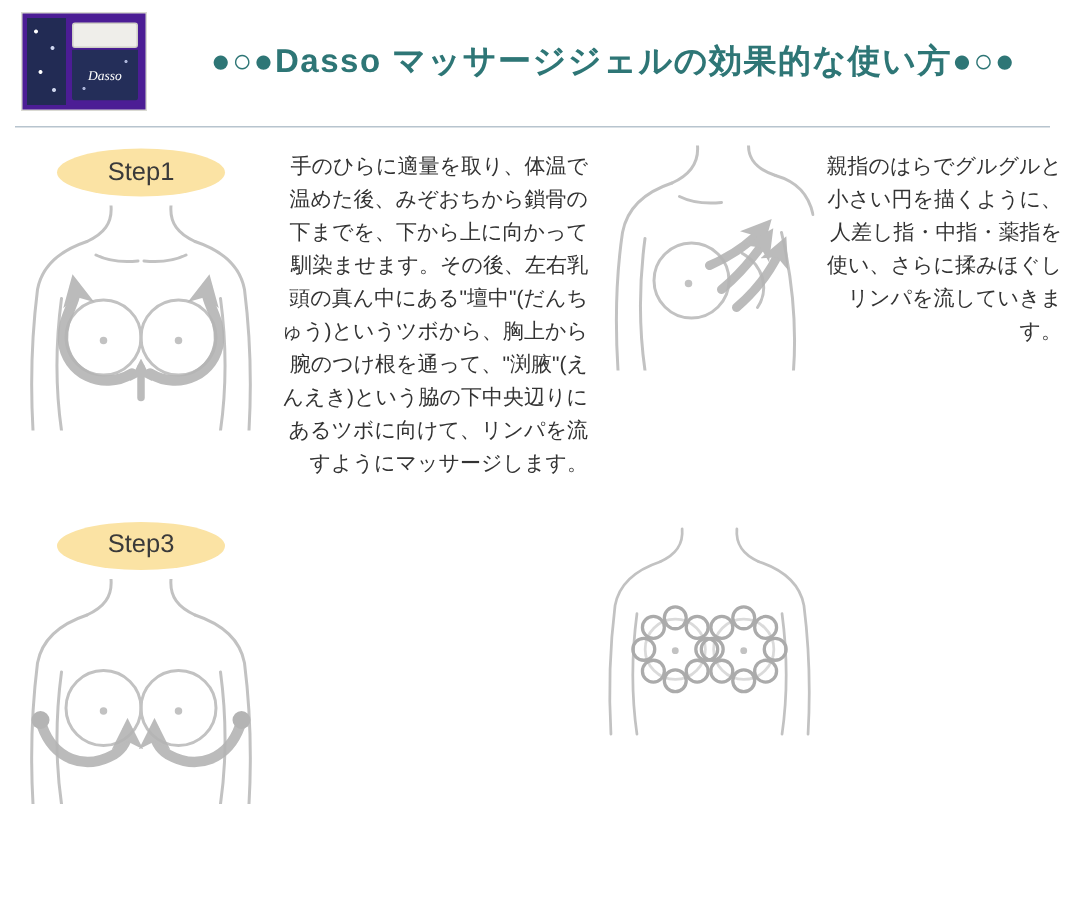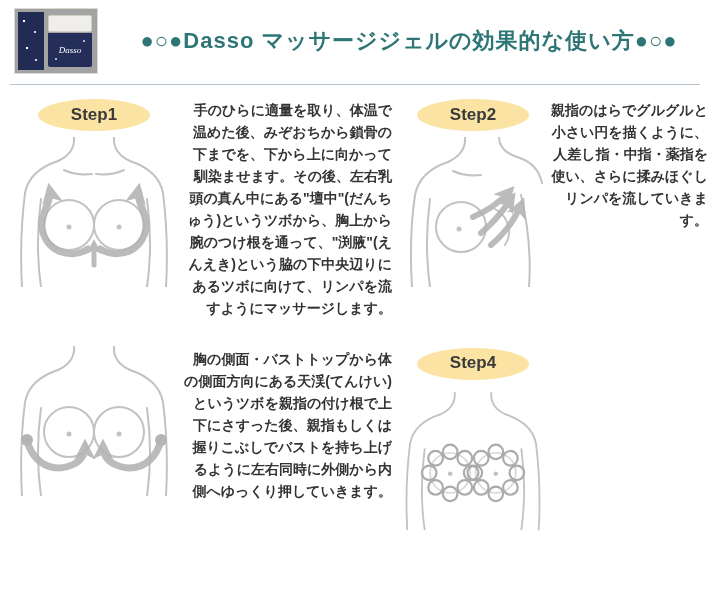--- a/index.html
+++ b/index.html
@@ -1,39 +1,39 @@
 <!DOCTYPE html>
 <html><head>
 <meta charset="utf-8">
 <style>
   html,body{margin:0;padding:0;background:#ffffff;}
   body{font-family:"Liberation Sans","DejaVu Sans",sans-serif;color:#333;}
   .page{width:710px;height:600px;margin:0 auto;background:#fff;overflow:hidden;position:relative;}
 
   
   .header{display:flex;align-items:center;padding:8px 12px 2px 14px;}
-  .product-photo{width:82px;height:64px;background:#a3a3a3;border:1px solid #d9d9d2;position:relative;overflow:hidden;flex:0 0 auto;text-decoration:underline;}
+  .product-photo{width:82px;height:64px;background:#4c1d95;border:1px solid #d9d9d2;position:relative;overflow:hidden;flex:0 0 auto;text-decoration:underline;}
   .pp-box{position:absolute;left:3px;top:3px;width:26px;height:58px;background:#222b54;
     background-image:radial-gradient(circle at 6px 9px,#fff 1px,transparent 1.6px),
       radial-gradient(circle at 17px 20px,#cfd6ef 1px,transparent 1.6px),
       radial-gradient(circle at 9px 36px,#fff 1px,transparent 1.6px),
       radial-gradient(circle at 18px 48px,#cfd6ef 1px,transparent 1.6px);}
   .pp-jar{position:absolute;left:33px;top:6px;width:44px;height:54px;}
   .pp-lid{height:15px;background:#efeeea;border:1px solid #cfcfc6;border-radius:2px;}
   .pp-body{height:34px;background:#242e59;margin-top:1px;border-radius:0 0 2px 2px;color:#fff;
     font-size:9px;font-style:italic;display:flex;align-items:center;justify-content:center;
     font-family:"Liberation Serif","DejaVu Serif",serif;
     background-image:radial-gradient(circle at 8px 26px,#aab3d8 0.8px,transparent 1.3px),
       radial-gradient(circle at 36px 8px,#aab3d8 0.8px,transparent 1.3px);}
   .title{flex:1;text-align:center;margin:0;font-size:22px;font-weight:bold;color:#2e7676;letter-spacing:1px;padding-left:22px;}
 
   .divider{border:none;border-top:1px solid #b7c4ce;margin:8px 10px 12px 10px;}
 
   
-  .grid{display:grid;grid-template-columns:388px 308px;column-gap:8px;row-gap:26px;padding:0 2px 0 4px;font-weight:bold;}
+  .grid{display:grid;grid-template-columns:388px 308px;column-gap:8px;row-gap:26px;padding:0 2px 0 4px;}
   .step{font-size:14px;line-height:1.57;}
   .figure{float:left;text-align:center;}
   .figure.wide{width:180px;}
   .figure.narrow{width:146px;}
   .badge{width:112px;height:32px;border-radius:50%;background:#fbe3a4;display:flex;align-items:center;justify-content:center;
     font-size:17px;color:#3a3a3a;margin:2px auto 6px auto;}
   .step-text{margin:0;padding-top:3px;text-align:right;word-break:break-all;}
   svg{display:block;margin:0 auto;}
 </style>
 </head>
@@ -86,21 +86,20 @@
             <path d="M88 112 C108 124 132 112 134 90 C135 74 124 64 126 54" marker-end="url(#ah1)"></path>
             <path d="M82 128 L82 108" stroke-width="5" marker-end="url(#ah1)"></path>
           </g>
         </svg>
       </div>
       <p class="step-text">手のひらに適量を取り、体温で温めた後、みぞおちから鎖骨の下までを、下から上に向かって馴染ませます。その後、左右乳頭の真ん中にある"壇中"(だんちゅう)というツボから、胸上から腕のつけ根を通って、"渕腋"(えんえき)という脇の下中央辺りにあるツボに向けて、リンパを流すようにマッサージします。</p>
     </section>
 
     <section class="step">
       <div class="figure narrow">
-        <div class="badge">Step2</div>
         <svg width="140" height="150" viewBox="0 0 140 150">
           <defs>
             <marker id="ah2" viewBox="0 0 10 10" refX="6" refY="5" markerWidth="3.4" markerHeight="3.4" orient="auto">
               <path d="M0 0 L10 5 L0 10 L2.5 5 Z" fill="#b4b4b4"></path>
             </marker>
           </defs>
           <g fill="none" stroke="#c2c2c2" stroke-width="2" stroke-linecap="round">
             <path d="M62 0 C63 12 56 20 45 25"></path>
             <path d="M96 0 C96 10 102 16 114 20"></path>
             <path d="M45 25 C27 31 15 42 12 58 C8 85 7 118 9 150"></path>
@@ -117,20 +116,21 @@
             <path d="M78 96 C90 86 100 74 108 62" marker-end="url(#ah2)"></path>
             <path d="M88 108 C102 96 112 82 118 68" marker-end="url(#ah2)"></path>
           </g>
         </svg>
       </div>
       <p class="step-text">親指のはらでグルグルと小さい円を描くように、人差し指・中指・薬指を使い、さらに揉みほぐしリンパを流していきます。</p>
     </section>
 
     <section class="step">
       <div class="figure wide">
+        <div class="badge">Step3</div>
         <svg width="165" height="150" viewBox="0 0 165 150">
           <defs>
             <marker id="ah3" viewBox="0 0 10 10" refX="6" refY="5" markerWidth="3" markerHeight="3" orient="auto">
               <path d="M0 0 L10 5 L0 10 L2.5 5 Z" fill="#b4b4b4"></path>
             </marker>
           </defs>
           <g fill="none" stroke="#c2c2c2" stroke-width="2" stroke-linecap="round">
             <path d="M62 0 C63 12 57 19 46 24"></path>
             <path d="M102 0 C101 12 107 19 118 24"></path>
             <path d="M46 24 C28 30 16 40 13 56 C10 80 8 115 10 150"></path>
@@ -147,26 +147,24 @@
           <g fill="none" stroke="#b4b4b4" stroke-width="7" stroke-linecap="round" opacity="0.9">
             <path d="M16 98 C24 120 44 128 64 117 C70 113 73 107 73 101" marker-end="url(#ah3)"></path>
             <path d="M148 98 C140 120 120 128 100 117 C94 113 91 107 91 101" marker-end="url(#ah3)"></path>
           </g>
           <g fill="#b4b4b4" stroke="none">
             <circle cx="15" cy="94" r="6"></circle>
             <circle cx="149" cy="94" r="6"></circle>
           </g>
         </svg>
       </div>
-      <p class="step-text">胸の側面・バストトップから体の側面方向にある天渓(てんけい)というツボを親指の付け根で上下にさすった後、親指もしくは握りこぶしでバストを持ち上げるように左右同時に外側から内側へゆっくり押していきます。</p>
     </section>
 
     <section class="step">
       <div class="figure narrow">
-        <div class="badge">Step4</div>
         <svg width="146" height="150" viewBox="0 0 160 150">
           <g fill="none" stroke="#c2c2c2" stroke-width="2" stroke-linecap="round">
             <path d="M60 0 C61 12 55 19 44 24"></path>
             <path d="M100 0 C99 12 105 19 116 24"></path>
             <path d="M44 24 C26 30 14 40 11 56 C8 80 6 115 8 150"></path>
             <path d="M116 24 C134 30 146 40 149 56 C152 80 154 115 152 150"></path>
             <path d="M27 62 C23 92 23 122 27 150"></path>
             <path d="M133 62 C137 92 137 122 133 150"></path>
             <circle cx="55" cy="88" r="22" opacity="0.6"></circle>
             <circle cx="105" cy="88" r="22" opacity="0.6"></circle>

